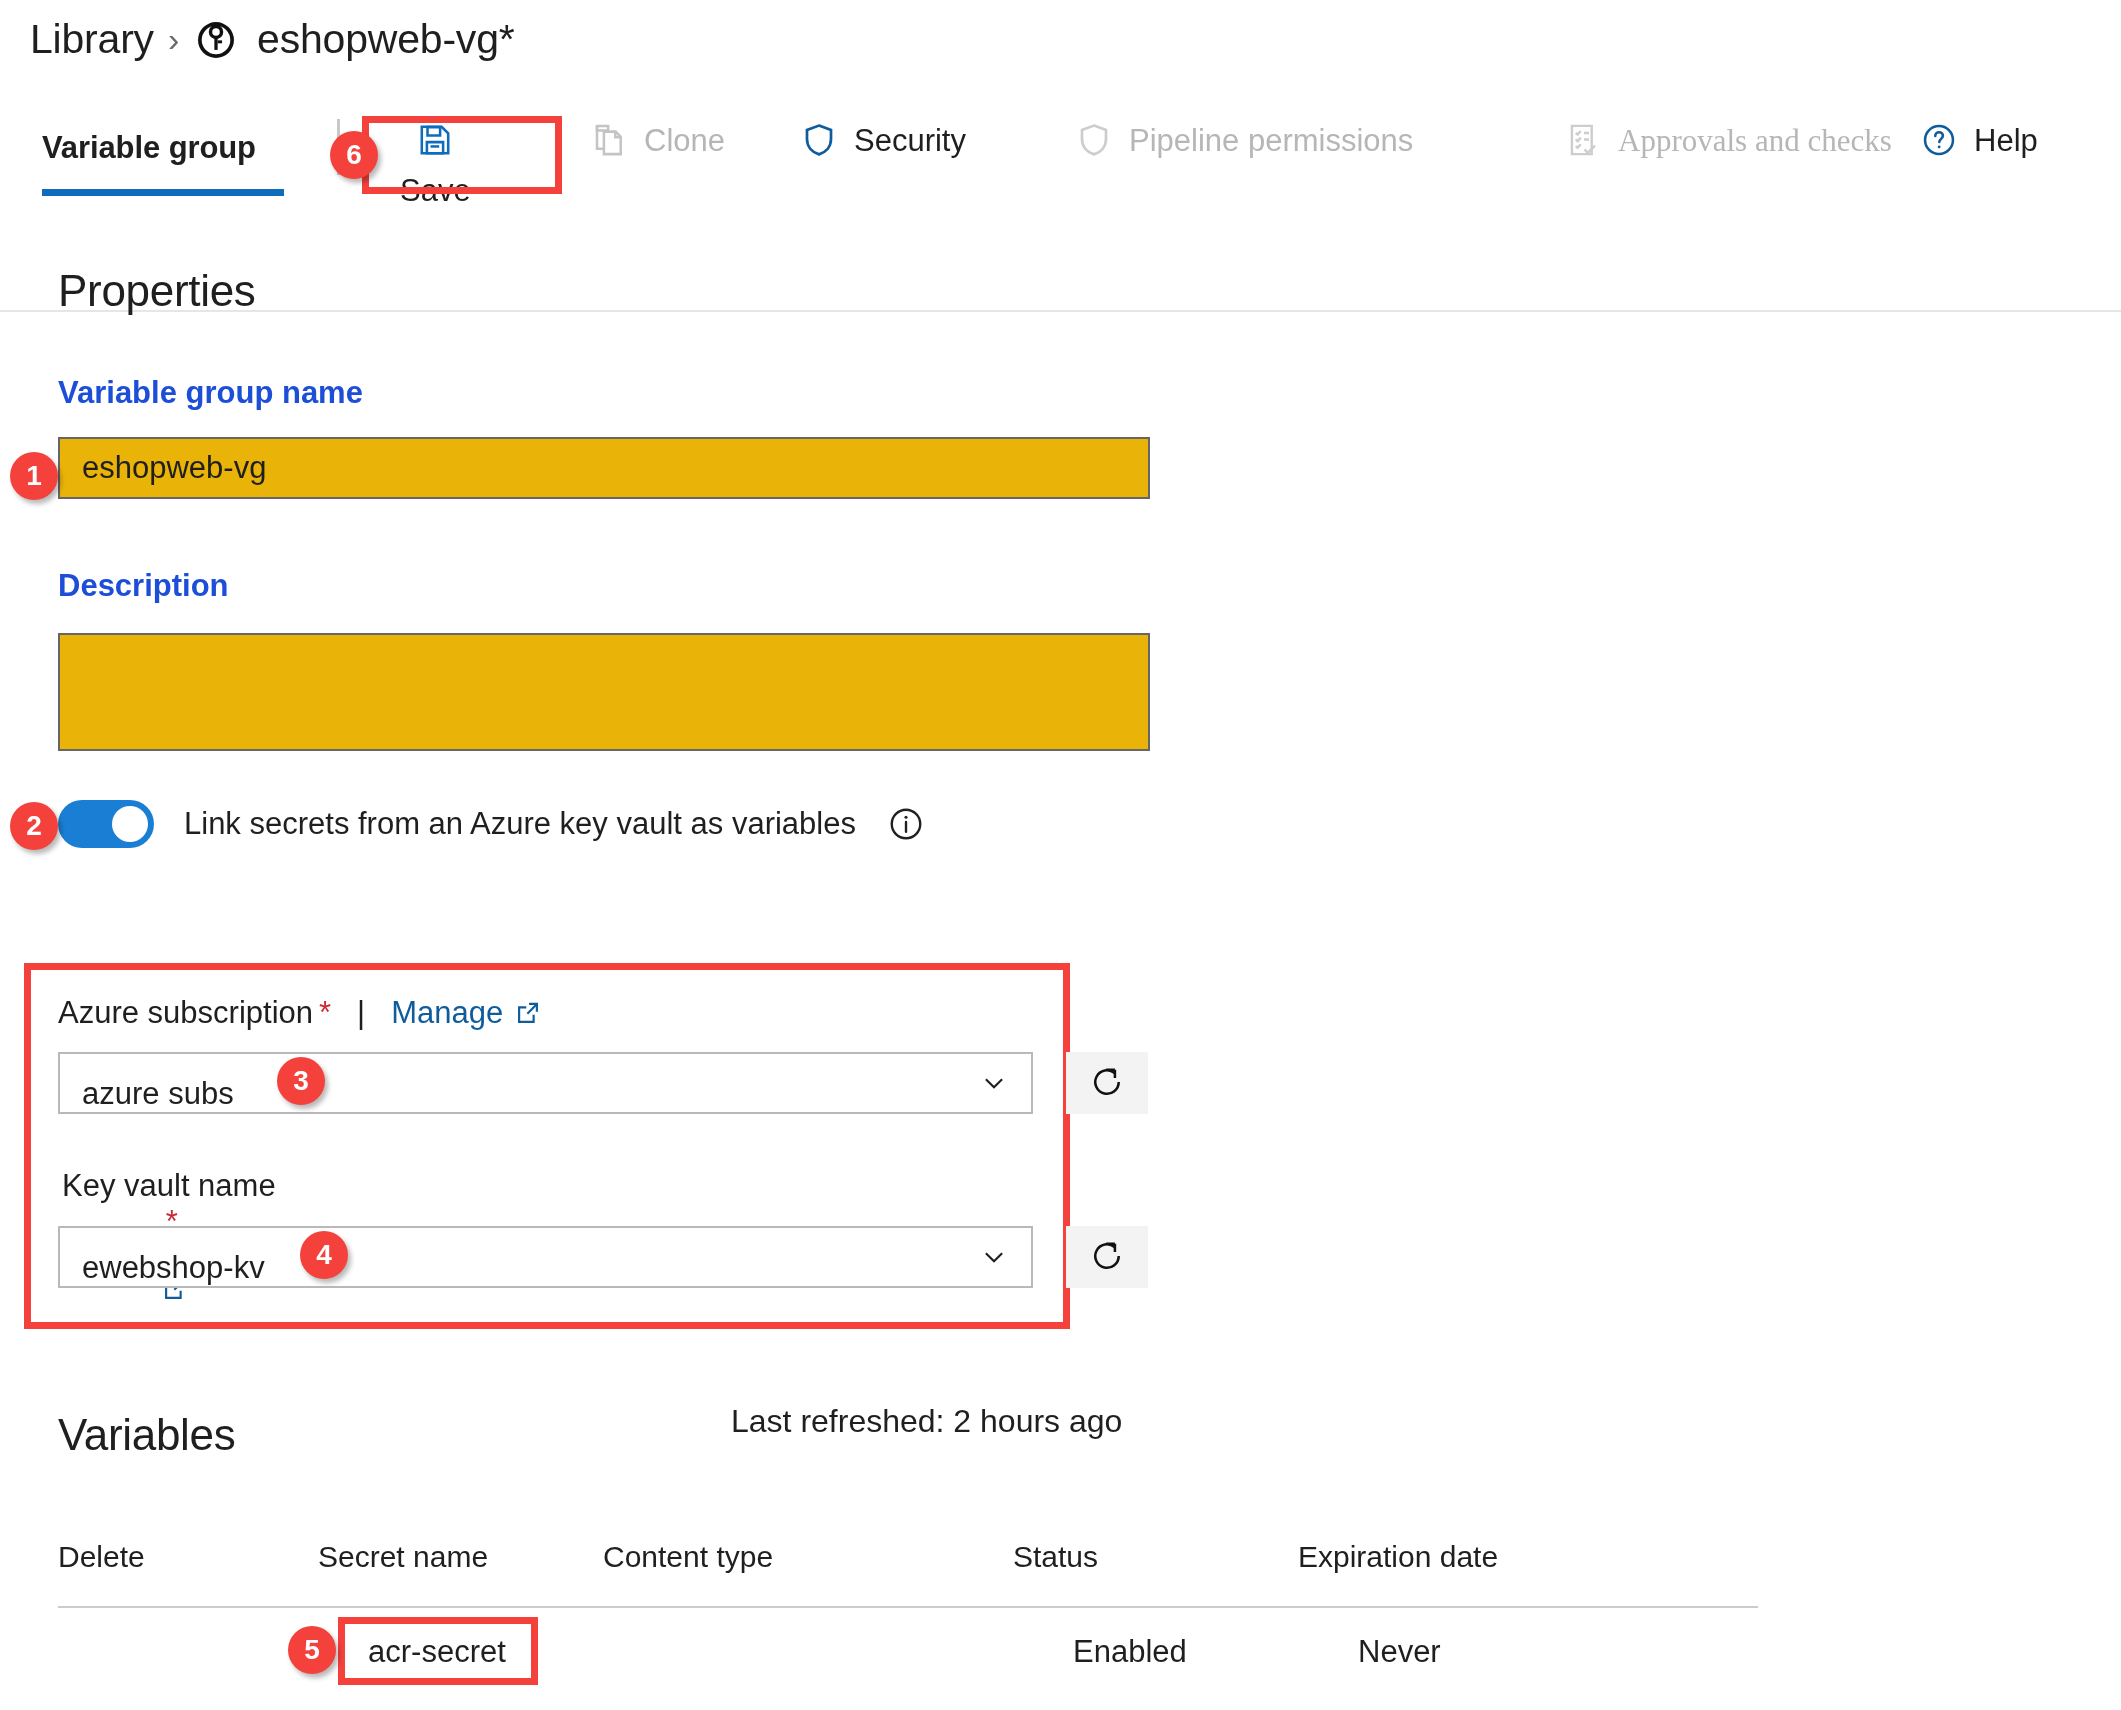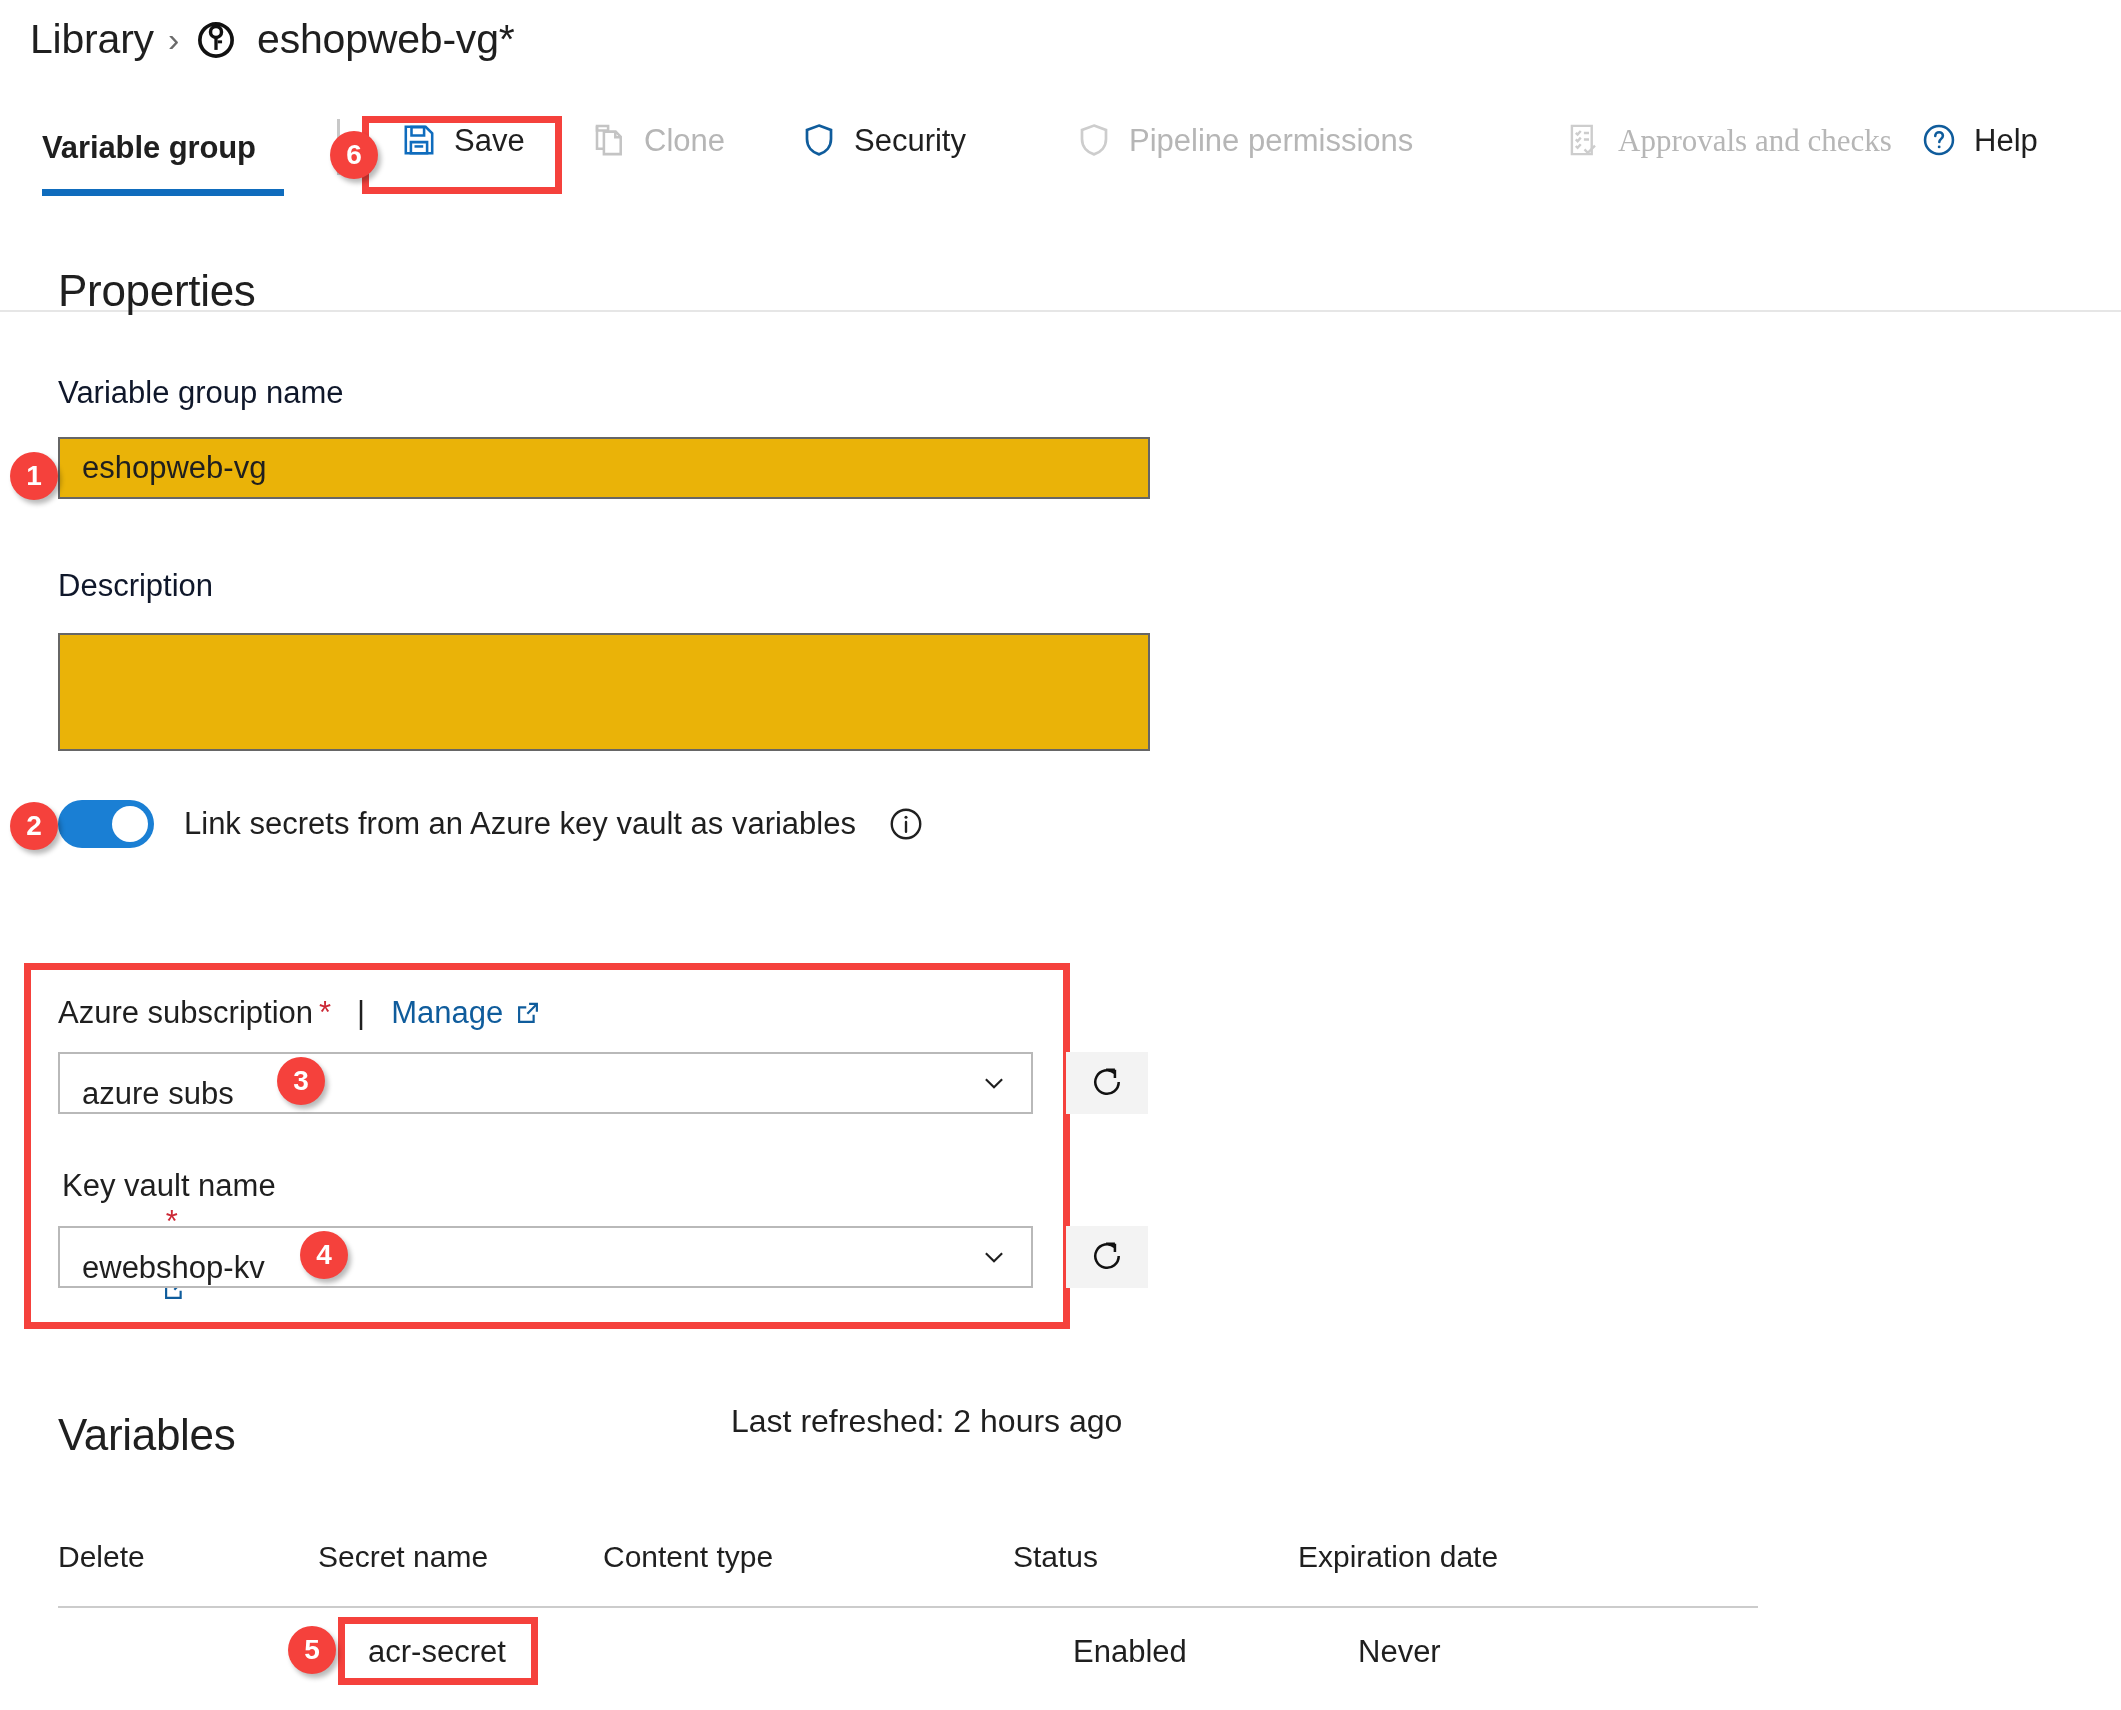--- a/index.html
+++ b/index.html
@@ -43,21 +43,21 @@
   }
   .tb-item {
     position:absolute; display:flex; align-items:center; gap:16px;
     font-size:31px; top:16px; white-space:nowrap;
   }
   .tb-item .lbl { line-height:1; }
   .tb-enabled .lbl { color:#1f1f1f; }
   .tb-disabled .lbl { color:#b6b6b6; }
   .tb-ico { display:flex; align-items:center; justify-content:center; width:38px; height:38px;}
 
-  .tb-save { left: 400px; }
+  .tb-save { left: 400px; flex-direction: column; }
   .tb-clone { left: 590px; }
   .tb-security { left: 800px; }
   .tb-pipeperm { left: 1075px; }
   .tb-approvals { left: 1564px; font-family: Liberation Serif, serif; }
   .tb-help { left: 1920px; }
 
   .tb-sep-line {
     position:absolute; left:0; top:205px; width:2121px; height:2px; background:#e6e6e6;
   }
 
@@ -76,21 +76,21 @@
     position:absolute; left:58px; top:1410px;
     font-size:44px; font-weight:400; color:#1f1f1f; letter-spacing:-0.3px;
   }
   .last-refreshed {
     position:absolute; left:731px; top:1403px;
     font-size:32px; font-weight:400; color:#1f1f1f;
   }
 
   
   .fld-label {
-    position:absolute; font-size:31px; color:#0f172a; font-weight:400;
+    position:absolute; font-size:31px; color:#1d4ed8; font-weight:700;
   }
   .lbl-vgname { left:58px; top:375px; }
   .lbl-desc   { left:58px; top:568px; }
 
   .textbox {
     position:absolute; background:#eab308; border:2px solid #666666;
     font-family:"Liberation Sans", sans-serif; font-size:31px; color:#1f1f1f;
     padding: 0 22px; display:flex; align-items:center;
   }
   .tb-name { left:58px; top:437px; width:1092px; height:62px; }

